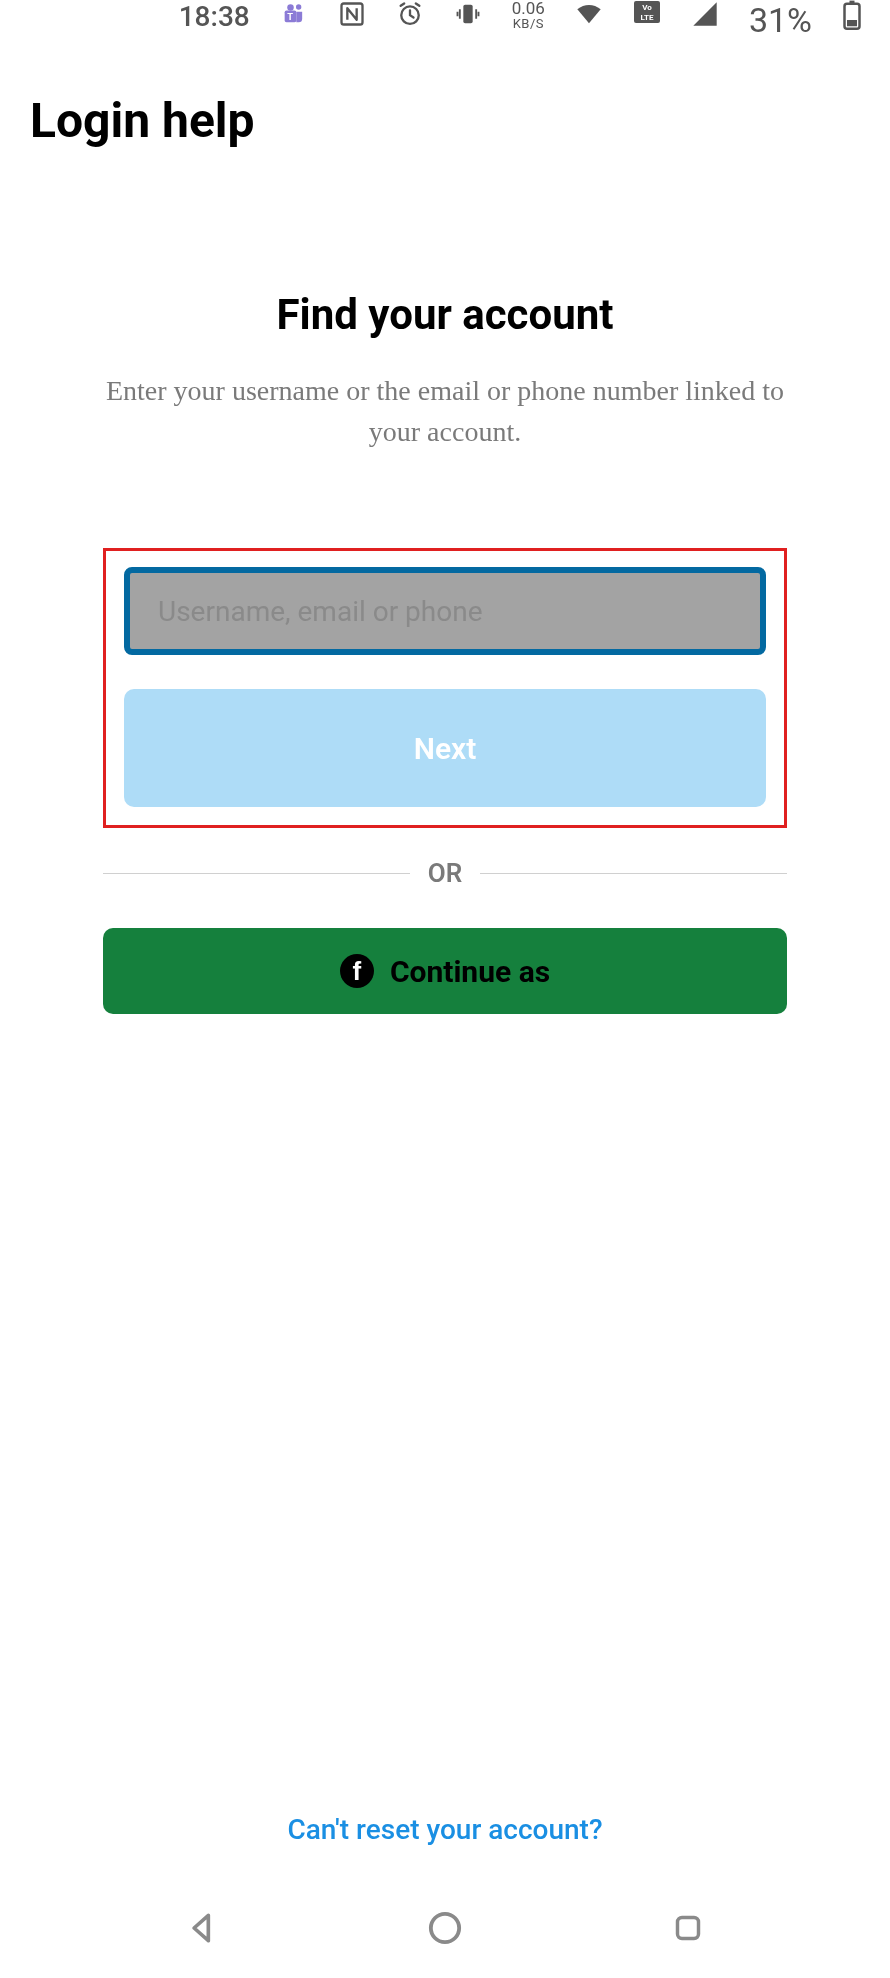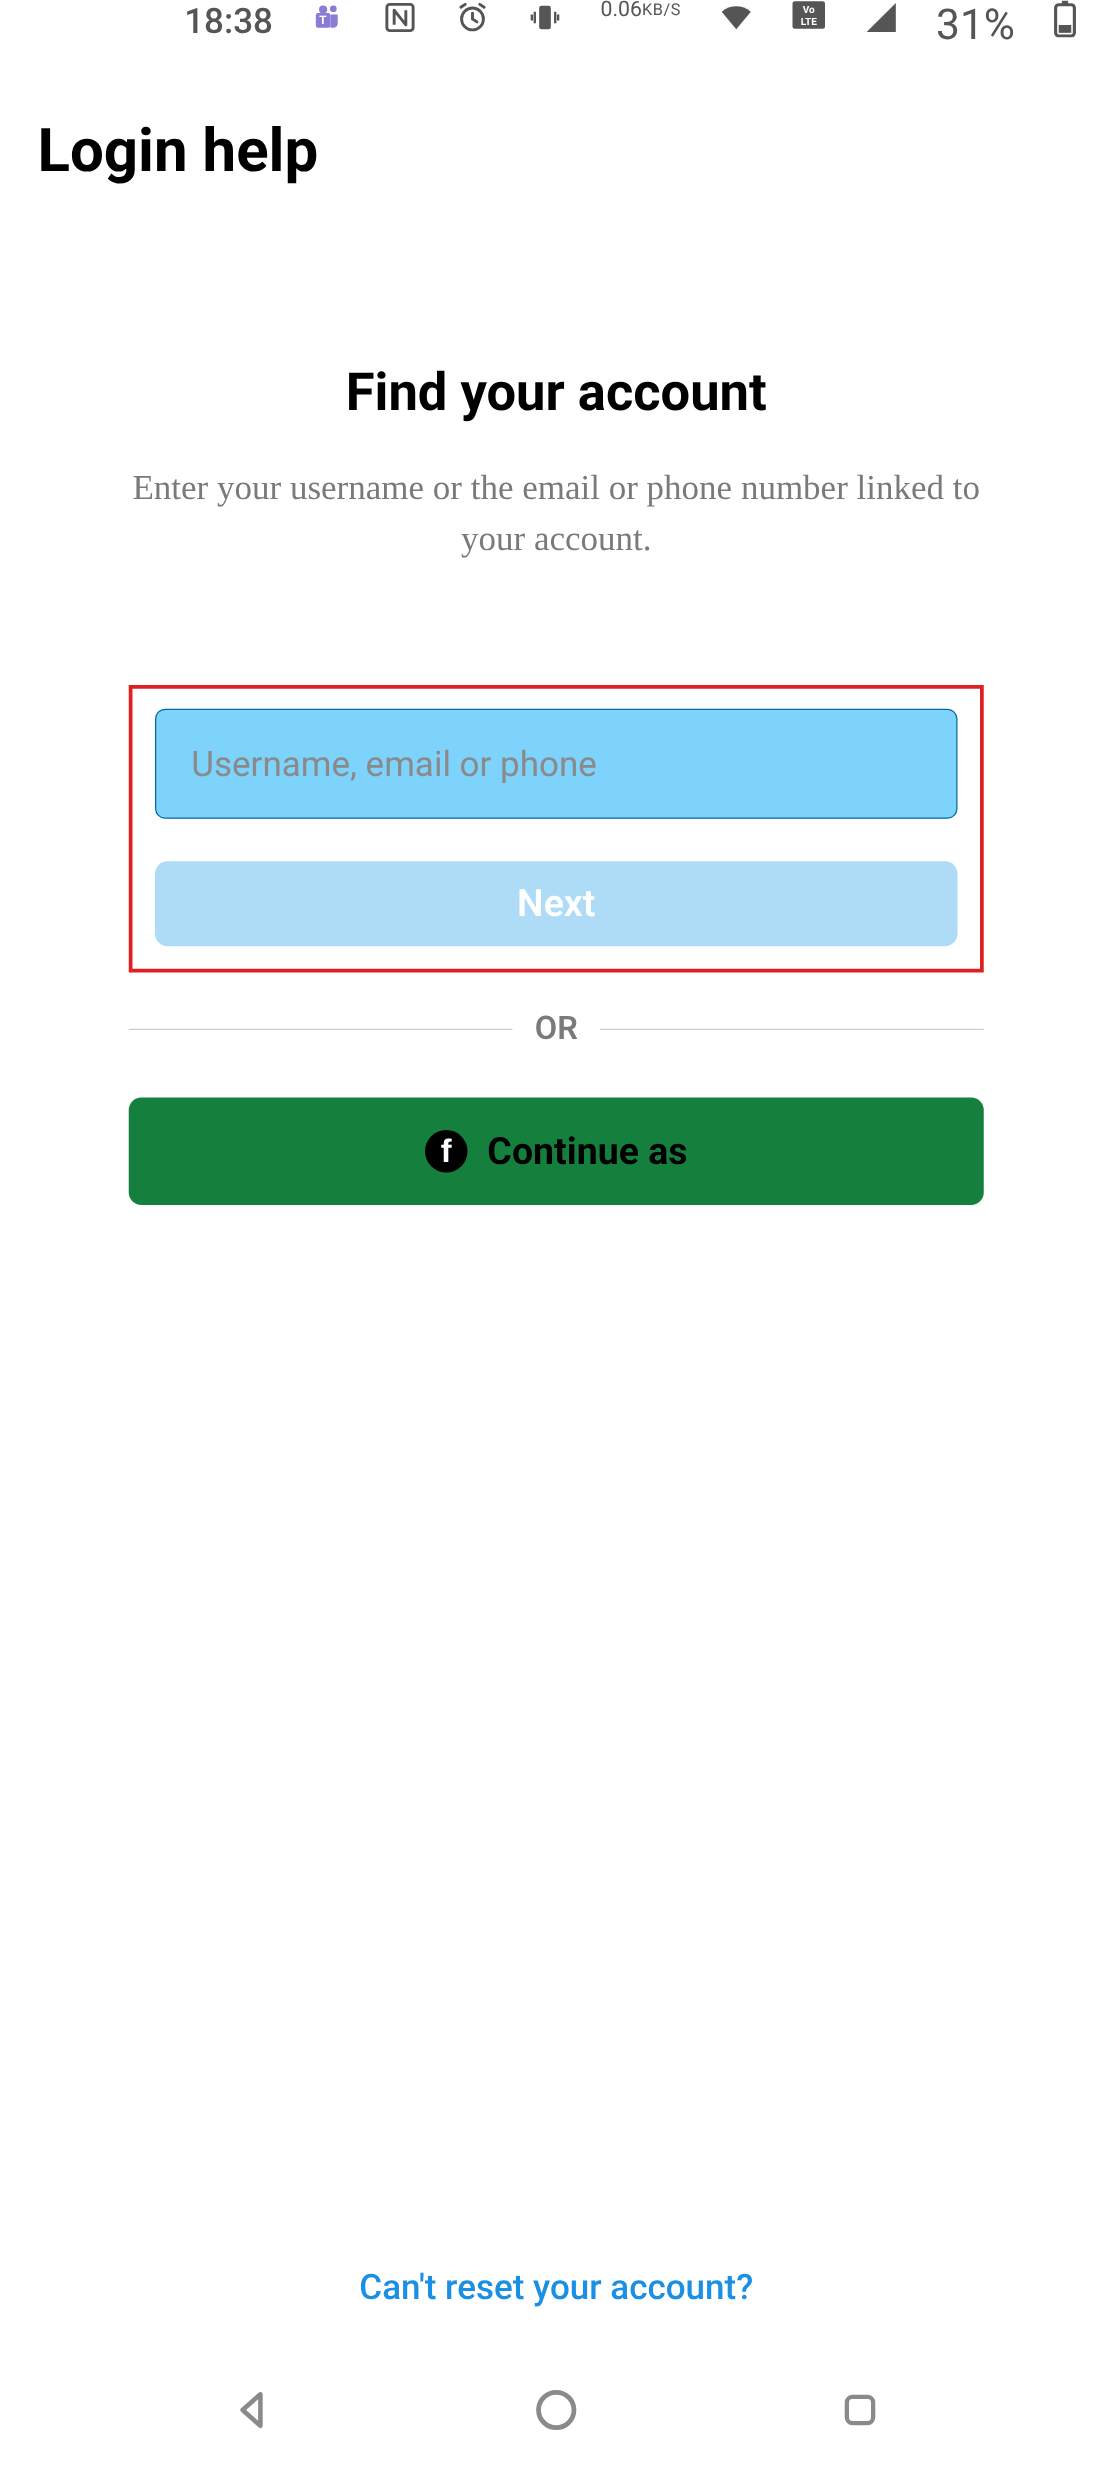--- a/index.html
+++ b/index.html
@@ -38,21 +38,21 @@
     display: inline-flex;
     align-items: center;
     justify-content: center;
   }
   .status-net {
     font-size: 16px;
     line-height: 1;
     text-align: center;
     color: #555;
     display: flex;
-    flex-direction: row;
+    flex-direction: column;
     align-items: center;
   }
   .status-net .top { font-size: 17px; }
   .status-net .bot { font-size: 13px; letter-spacing: 0.5px; }
   .status-batt-pct {
     font-size: 34px;
     color: #555;
   }
   
   .page-title {
@@ -96,33 +96,33 @@
     padding: 16px 18px 18px 18px;
     width: 100%;
     display: flex;
     flex-direction: column;
     gap: 34px;
     margin-bottom: 30px;
   }
   .input {
     width: 100%;
     height: 88px;
-    border: 1px solid #0369a1;
+    border: 6px solid #0369a1;
     border-radius: 8px;
-    background: #7dd3fc;
+    background: #a3a3a3;
     font-size: 28px;
     color: #333;
     padding: 0 28px;
   }
   .input::placeholder {
     color: #8a8a8a;
   }
   .next-btn {
     width: 100%;
-    height: 68px;
+    height: 118px;
     border: none;
     border-radius: 10px;
     background: #aedcf7;
     color: #ffffff;
     font-size: 30px;
     font-weight: 600;
     cursor: pointer;
   }
   
   .or-row {

